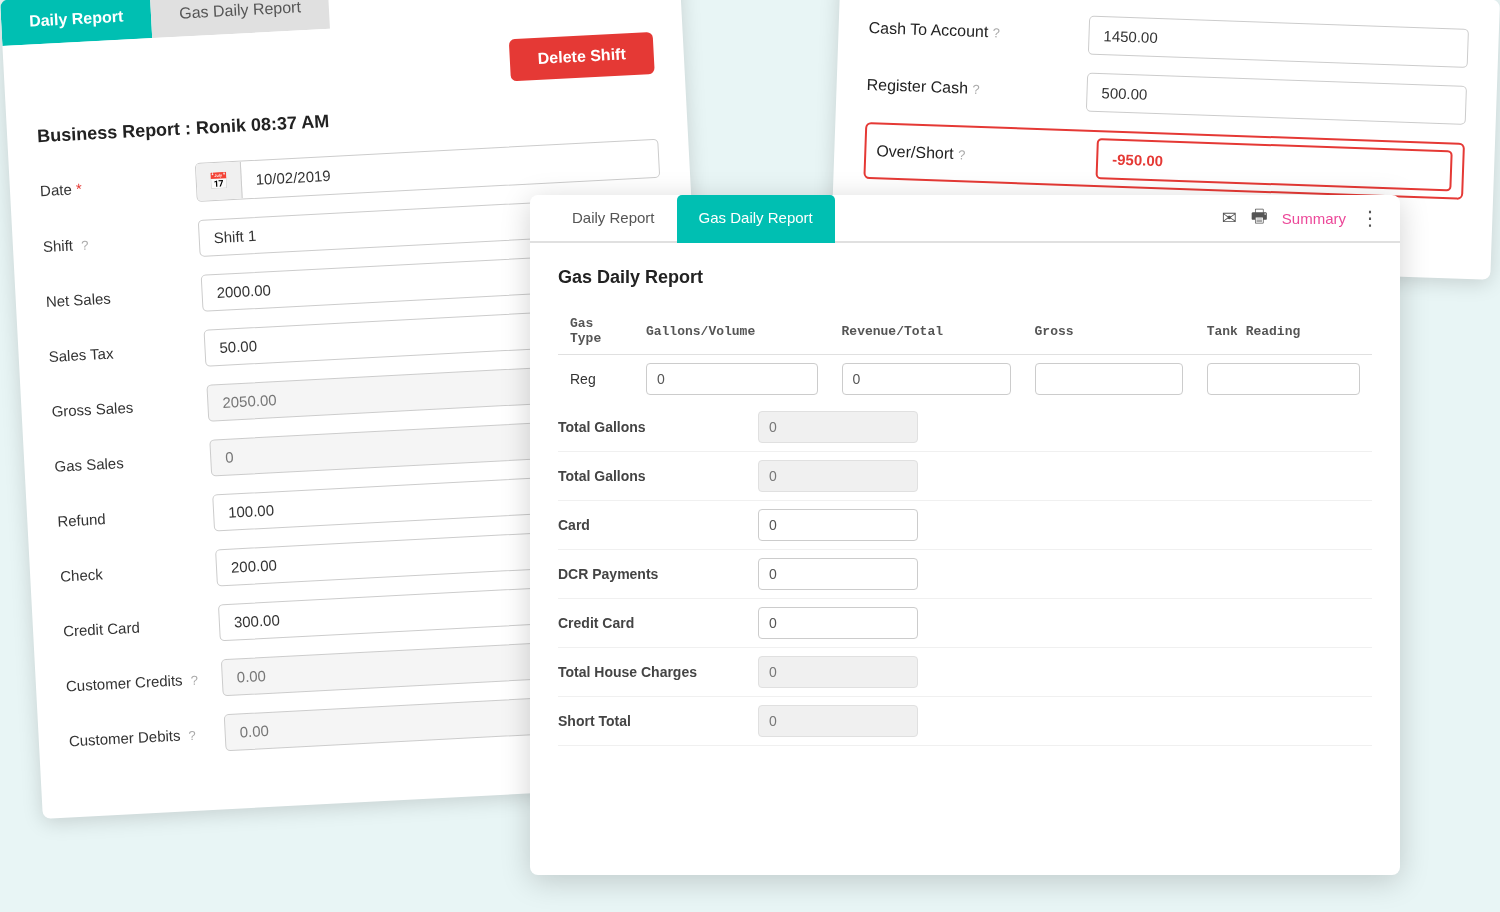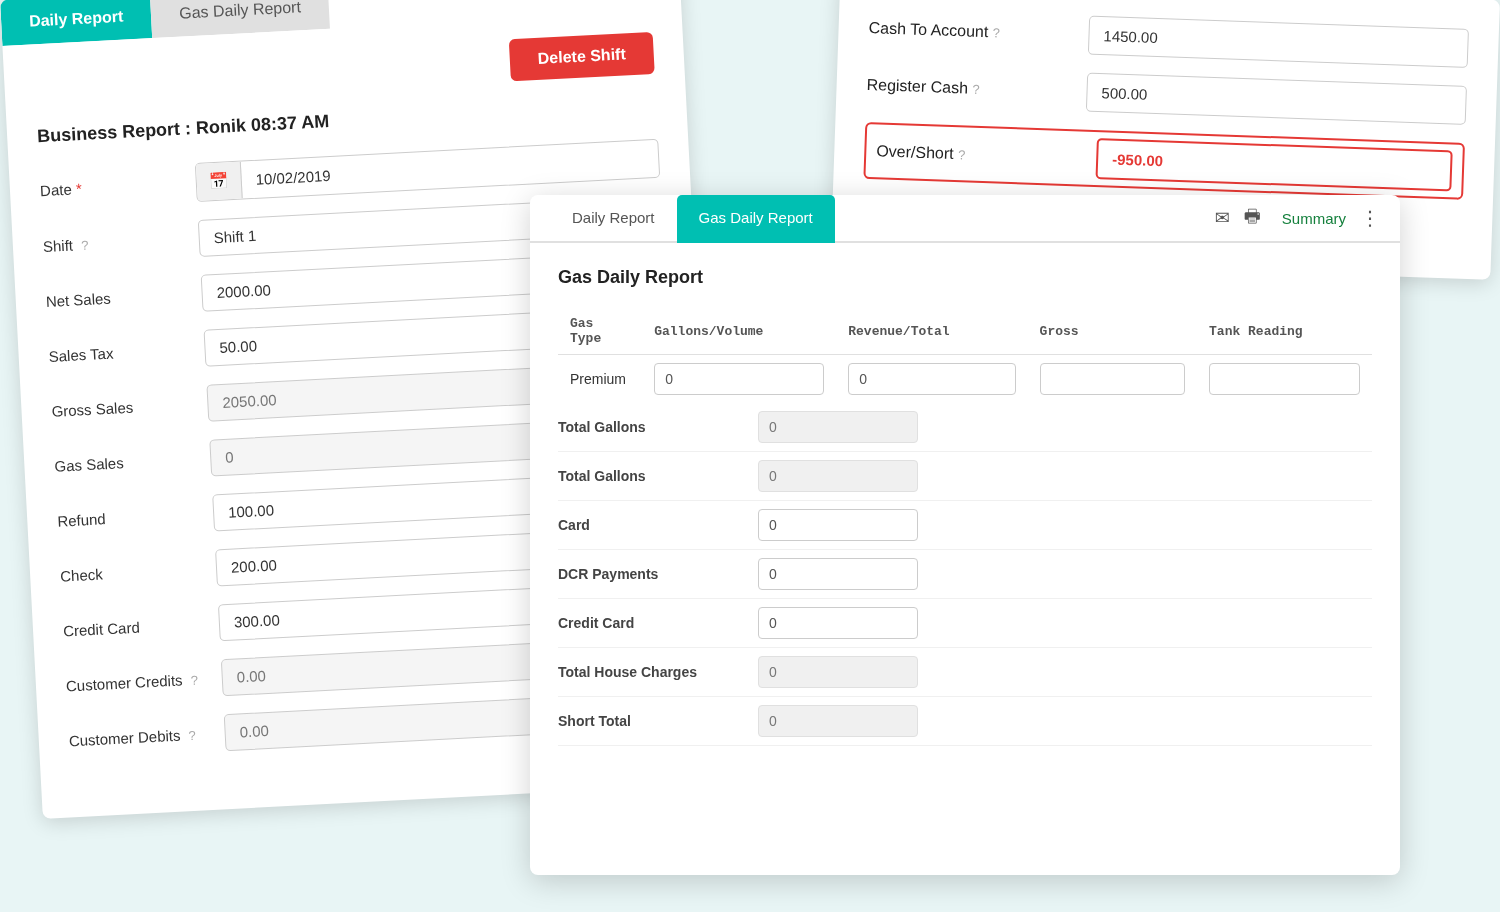--- a/index.html
+++ b/index.html
@@ -219,23 +219,22 @@
       align-items: center;
       gap: 14px;
     }
     .icon-btn {
       color: #555;
       font-size: 18px;
       cursor: pointer;
     }
     .summary-label {
       font-size: 15px;
-      color: #15803d;
+      color: #ec4899;
       cursor: pointer;
-      margin-left: 7px;
     }
     .menu-dots {
       font-size: 20px;
       color: #555;
       cursor: pointer;
     }
 
     .front-body {
       padding: 24px 28px;
     }
@@ -445,22 +444,22 @@
       <thead>
         <tr>
           <th>Gas Type</th>
           <th>Gallons/Volume</th>
           <th>Revenue/Total</th>
           <th>Gross</th>
           <th>Tank Reading</th>
         </tr>
       </thead>
       <tbody id="gas-table-body">
-          <tr>
-            <td>Premium</td>
+      <tr>
+            <td>Reg</td>
             <td><input type="text" value="0" style=""></td>
             <td><input type="text" value="0" style=""></td>
             <td><input type="text" style=""></td>
             <td><input type="text" style=""></td>
           </tr>
         </tbody>
     </table>
 
     <div id="gas-totals">
         <div class="section-row">

